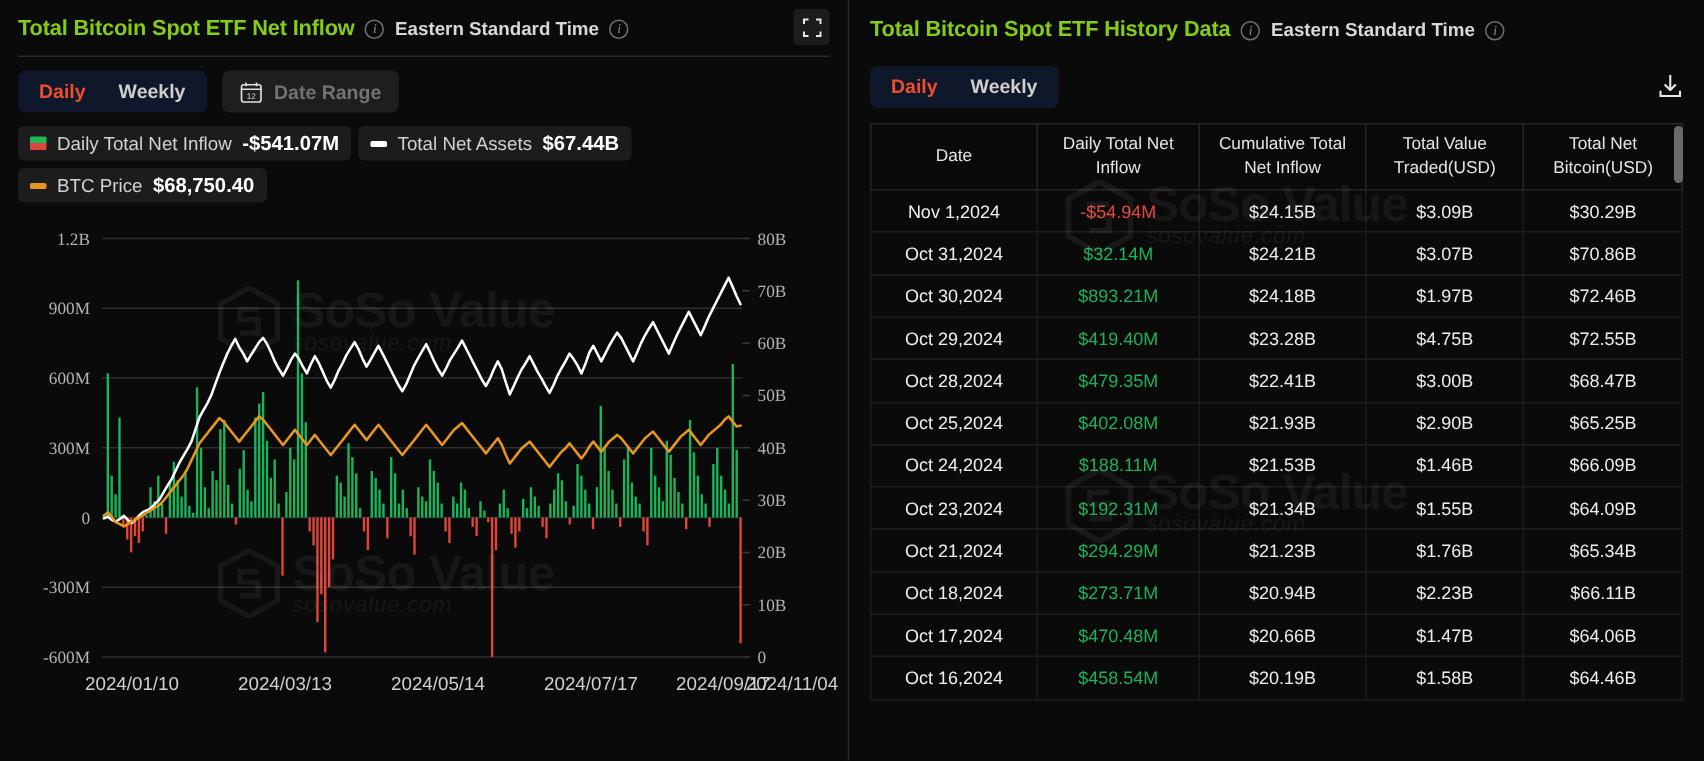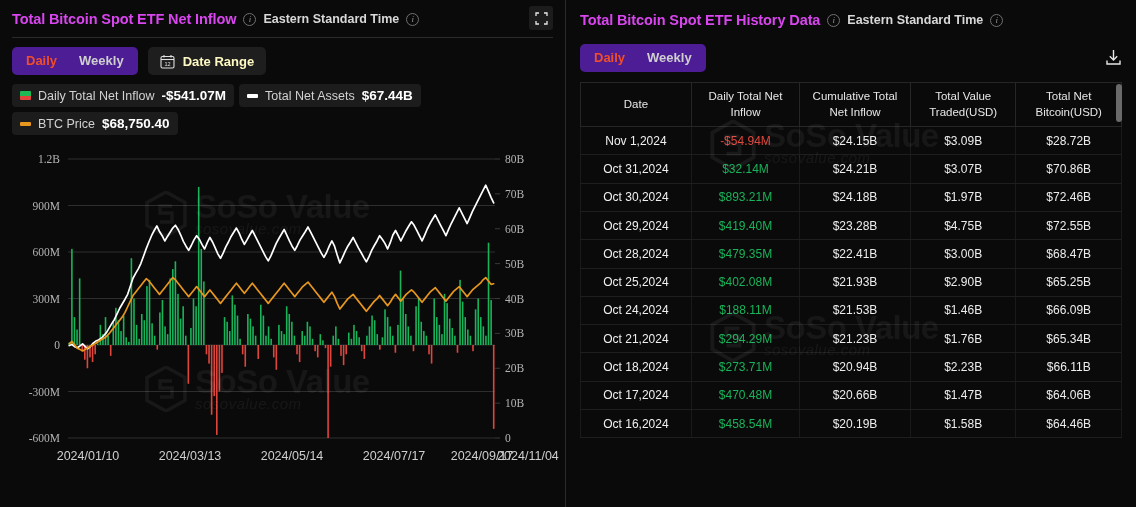--- a/index.html
+++ b/index.html
@@ -17,21 +17,21 @@
     background: #0a0a0a;
     position: relative;
     padding: 0;
   }
   .panel-header {
     display: flex; align-items: center;
     height: 38px; padding: 0 12px;
     position: relative;
   }
   .panel-title {
-    font-size: 14.5px; font-weight: bold; color: #d946ef;
+    font-size: 14.5px; font-weight: bold; color: #84cc16;
     letter-spacing: -0.1px;
   }
   .info-icon {
     display: inline-flex; align-items: center; justify-content: center;
     width: 13px; height: 13px; border-radius: 50%;
     border: 1px solid #707070; color: #909090;
     font-size: 9px; font-style: italic; font-family: "Liberation Serif", serif;
     margin-left: 7px; margin-right: 7px; flex: 0 0 auto;
     line-height: 1;
   }
@@ -47,35 +47,35 @@
     display: flex; align-items: center; justify-content: center;
     cursor: pointer;
   }
   #fullscreen-btn svg { display: block; }
 
   .controls-row {
     display: flex; align-items: center; gap: 10px;
     padding: 9px 12px 0 12px;
   }
   .seg-group {
-    display: inline-flex; background: #4c1d95; border-radius: 5px;
+    display: inline-flex; background: #0f172a; border-radius: 5px;
     padding: 3px; height: 28px; align-items: center;
   }
   .seg {
     font-size: 13px; font-weight: bold;
     padding: 0 11px; height: 22px; line-height: 22px;
     border-radius: 4px; cursor: pointer; color: #cfcfcf;
   }
   .seg.active { color: #ef4e2b; }
   .date-range-btn {
     display: inline-flex; align-items: center; gap: 8px;
     background: #1e1e1e; border-radius: 5px;
     height: 28px; padding: 0 12px; cursor: pointer;
   }
-  .date-range-btn .dr-label { font-size: 13px; font-weight: bold; color: #fef9c3; }
+  .date-range-btn .dr-label { font-size: 13px; font-weight: bold; color: #737373; }
 
   .legend-wrap { padding: 9px 12px 0 12px; }
   .legend-line { display: flex; align-items: center; gap: 5px; margin-bottom: 5px; }
   .legend-chip {
     display: inline-flex; align-items: center; gap: 7px;
     background: #1c1c1c; border-radius: 4px;
     padding: 3px 8px; height: 23px; cursor: pointer;
   }
   .legend-chip .lbl { font-size: 12.5px; color: #d2d2d2; }
   .legend-chip .val { font-size: 13.5px; font-weight: bold; color: #ffffff; }
@@ -486,21 +486,21 @@
             <th>Total Value Traded(USD)</th>
             <th>Total Net Bitcoin(USD)</th>
           </tr>
         </thead>
         <tbody id="table-body">
             <tr>
               <td class="date">Nov 1,2024</td>
               <td class="neg">-$54.94M</td>
               <td>$24.15B</td>
               <td>$3.09B</td>
-              <td>$28.72B</td>
+              <td>$30.29B</td>
             </tr>
             <tr>
               <td class="date">Oct 31,2024</td>
               <td class="pos">$32.14M</td>
               <td>$24.21B</td>
               <td>$3.07B</td>
               <td>$70.86B</td>
             </tr>
             <tr>
               <td class="date">Oct 30,2024</td>
@@ -529,20 +529,27 @@
               <td>$21.93B</td>
               <td>$2.90B</td>
               <td>$65.25B</td>
             </tr>
             <tr>
               <td class="date">Oct 24,2024</td>
               <td class="pos">$188.11M</td>
               <td>$21.53B</td>
               <td>$1.46B</td>
               <td>$66.09B</td>
+            </tr>
+            <tr>
+              <td class="date">Oct 23,2024</td>
+              <td class="pos">$192.31M</td>
+              <td>$21.34B</td>
+              <td>$1.55B</td>
+              <td>$64.09B</td>
             </tr>
             <tr>
               <td class="date">Oct 21,2024</td>
               <td class="pos">$294.29M</td>
               <td>$21.23B</td>
               <td>$1.76B</td>
               <td>$65.34B</td>
             </tr>
             <tr>
               <td class="date">Oct 18,2024</td>

